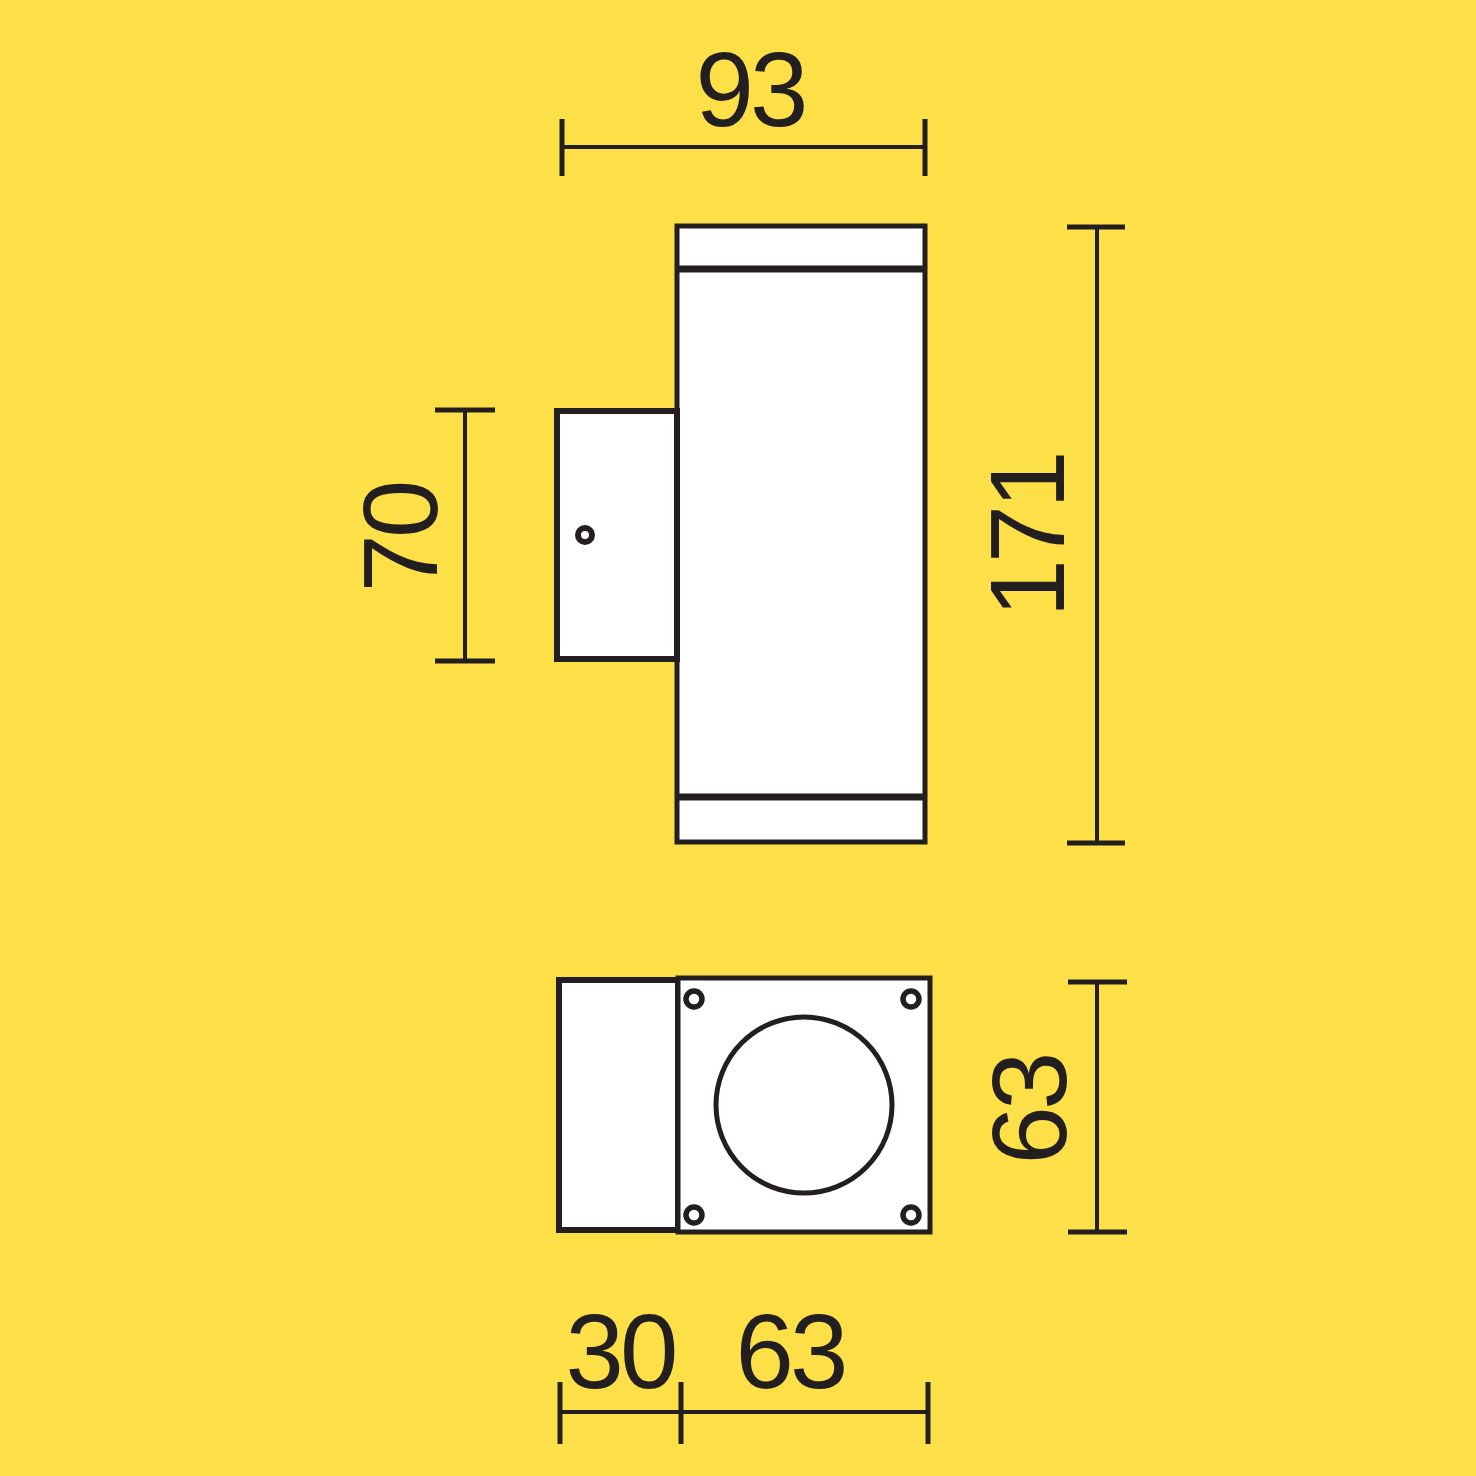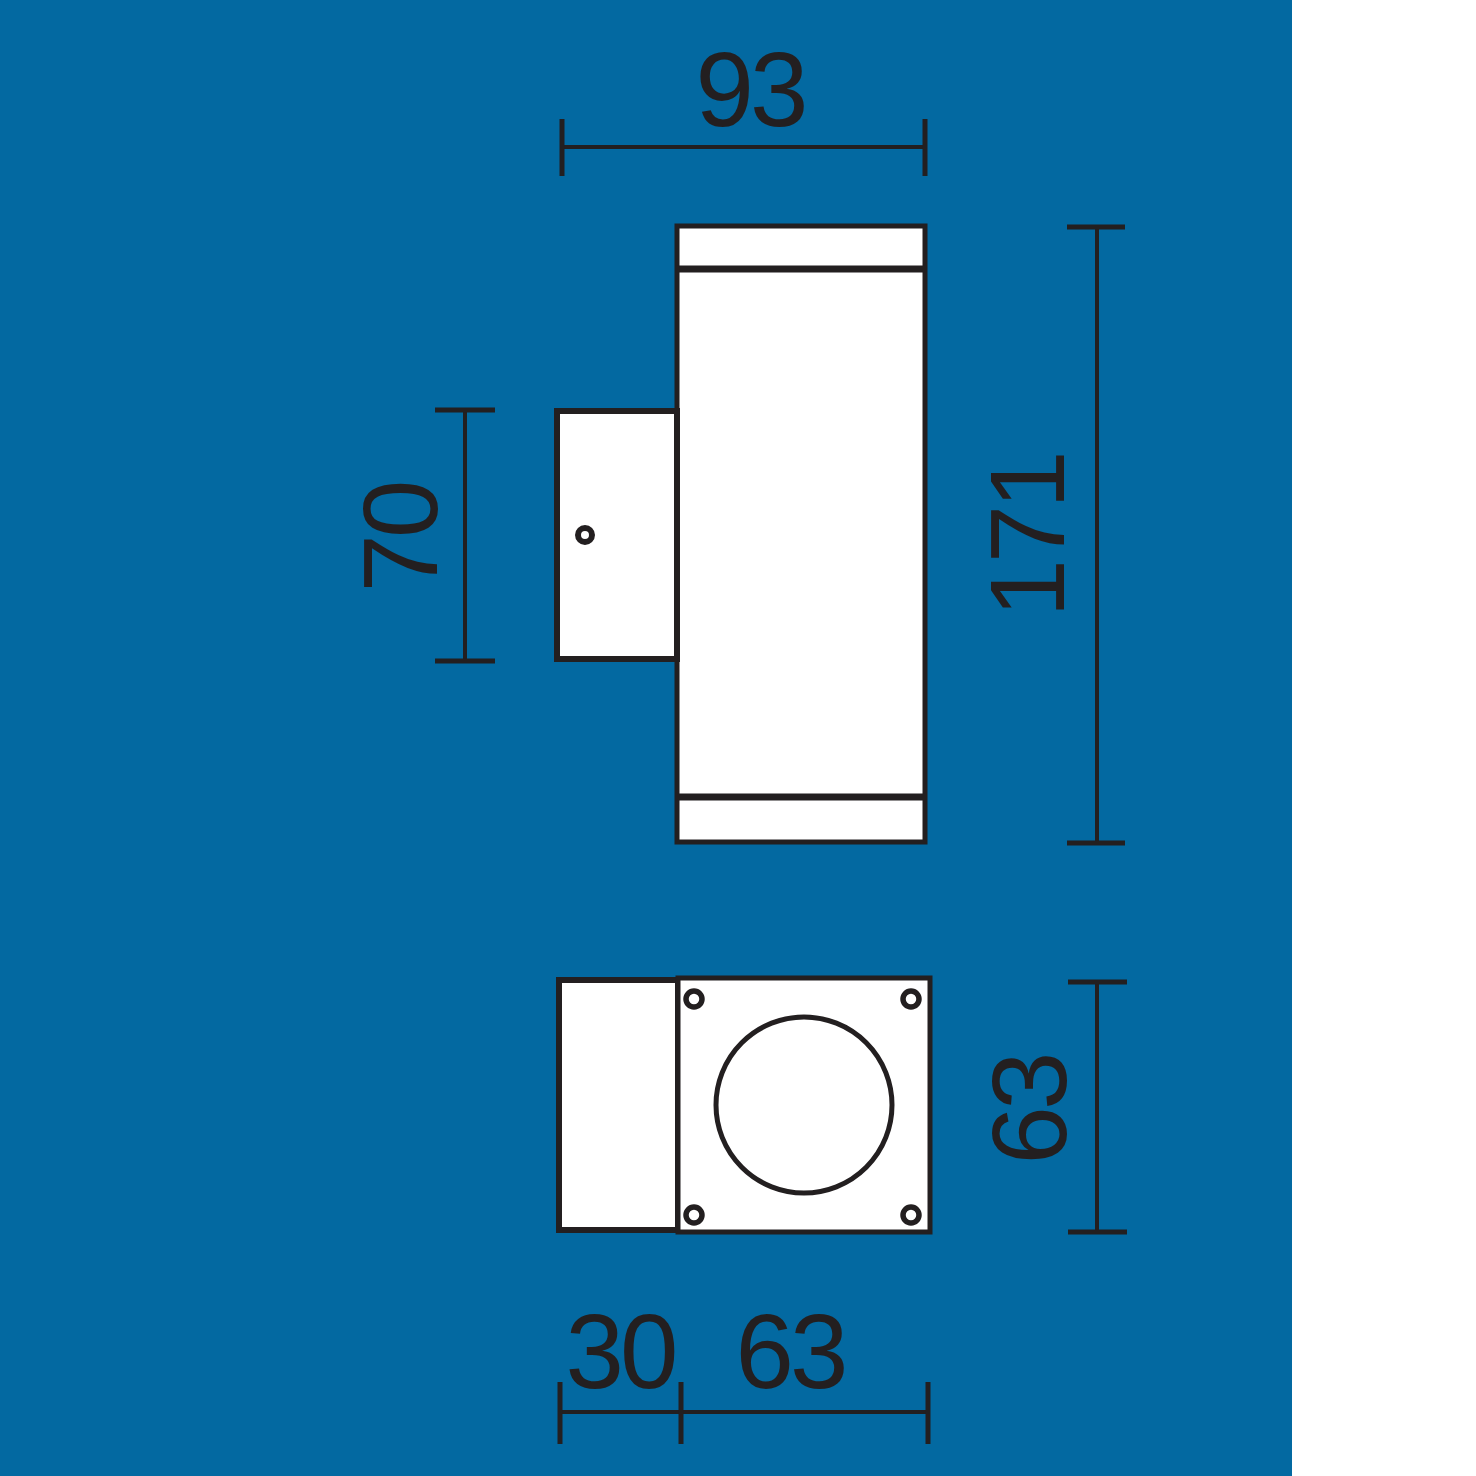--- a/index.html
+++ b/index.html
@@ -1,23 +1,23 @@
 <!DOCTYPE html>
 <html><head>
 <meta charset="utf-8">
 <style>
   html, body {
     margin: 0;
     padding: 0;
     background: #ffffff;
   }
   .canvas {
-    width: 1292px;
+    width: 1476px;
     height: 1476px;
-    background: #0369a1;
+    background: #fde047;
     position: relative;
     overflow: hidden;
   }
   svg {
     display: block;
   }
   .stroke {
     fill: none;
     stroke: #231f20;
     stroke-linecap: butt;

